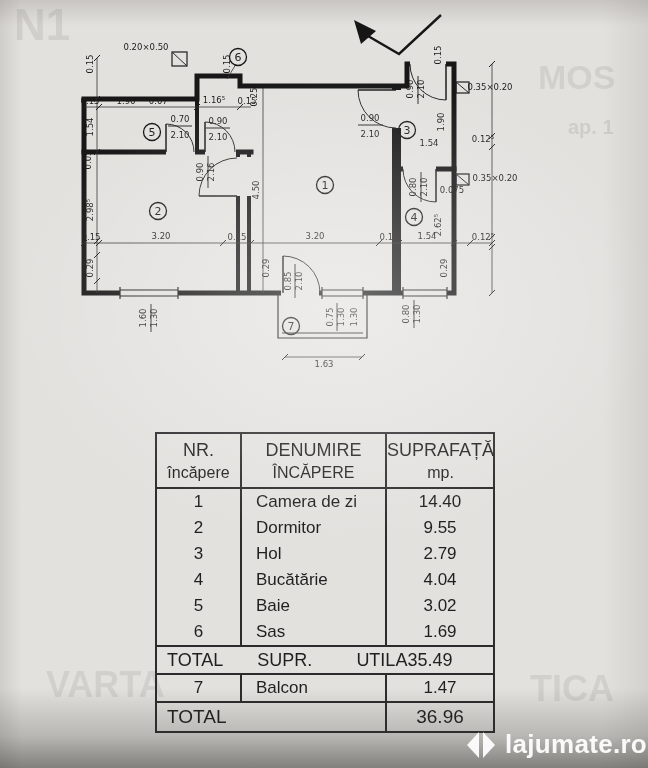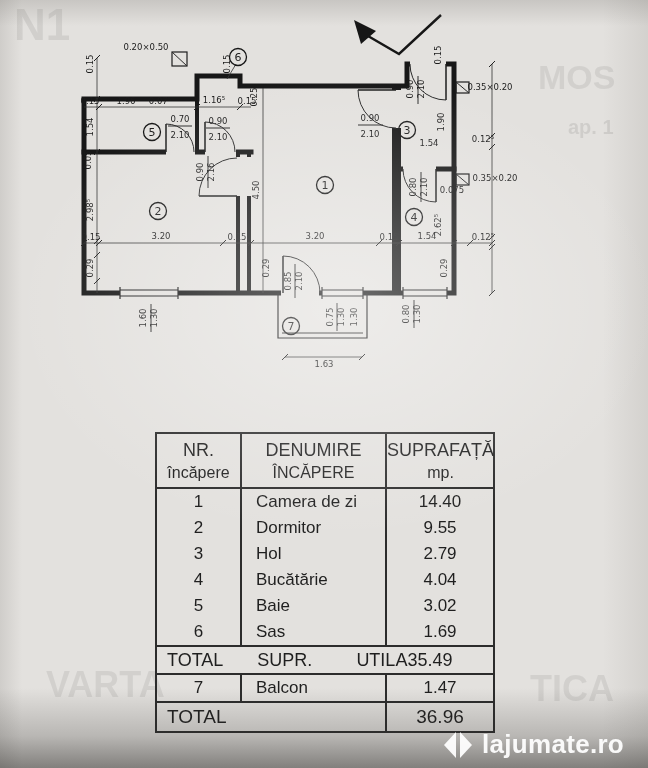--- a/index.html
+++ b/index.html
@@ -53,21 +53,21 @@
   .carea{display:flex;align-items:center;justify-content:center;height:100%}
   .turow{display:flex;align-items:center;height:30px;border-top:2px solid #2c2c2c;border-bottom:2px solid #2c2c2c;font-size:18px;box-sizing:border-box;padding-left:10px}
   .turow .w2{margin-left:34px}
   .turow .w3{margin-left:44px}
   .turow .tuv{margin-left:auto;margin-right:44px}
   .brow{height:28px;border-bottom:2px solid #2c2c2c;box-sizing:border-box}
   .totrow{display:grid;grid-template-columns:230px 1fr;height:28px;font-size:19px}
   .totrow .tl{display:flex;align-items:center;padding-left:10px;height:100%}
   .totrow .tv{display:flex;align-items:center;justify-content:center;height:100%}
 
-  .logo{position:absolute;left:443px;top:729px;display:flex;align-items:flex-end;gap:9px;opacity:.94;z-index:8}
+  .logo{position:absolute;left:466px;top:729px;display:flex;align-items:flex-end;gap:9px;opacity:.94;z-index:8}
   .logo-text{color:#ffffff;font-size:26px;font-weight:bold;letter-spacing:.3px}
 </style>
 </head>
 <body>
 
 <div class="page">
 
   <div class="wm n1">N1</div>
   <div class="wm mos">MOS</div>
   <div class="wm ap1">ap. 1</div>

